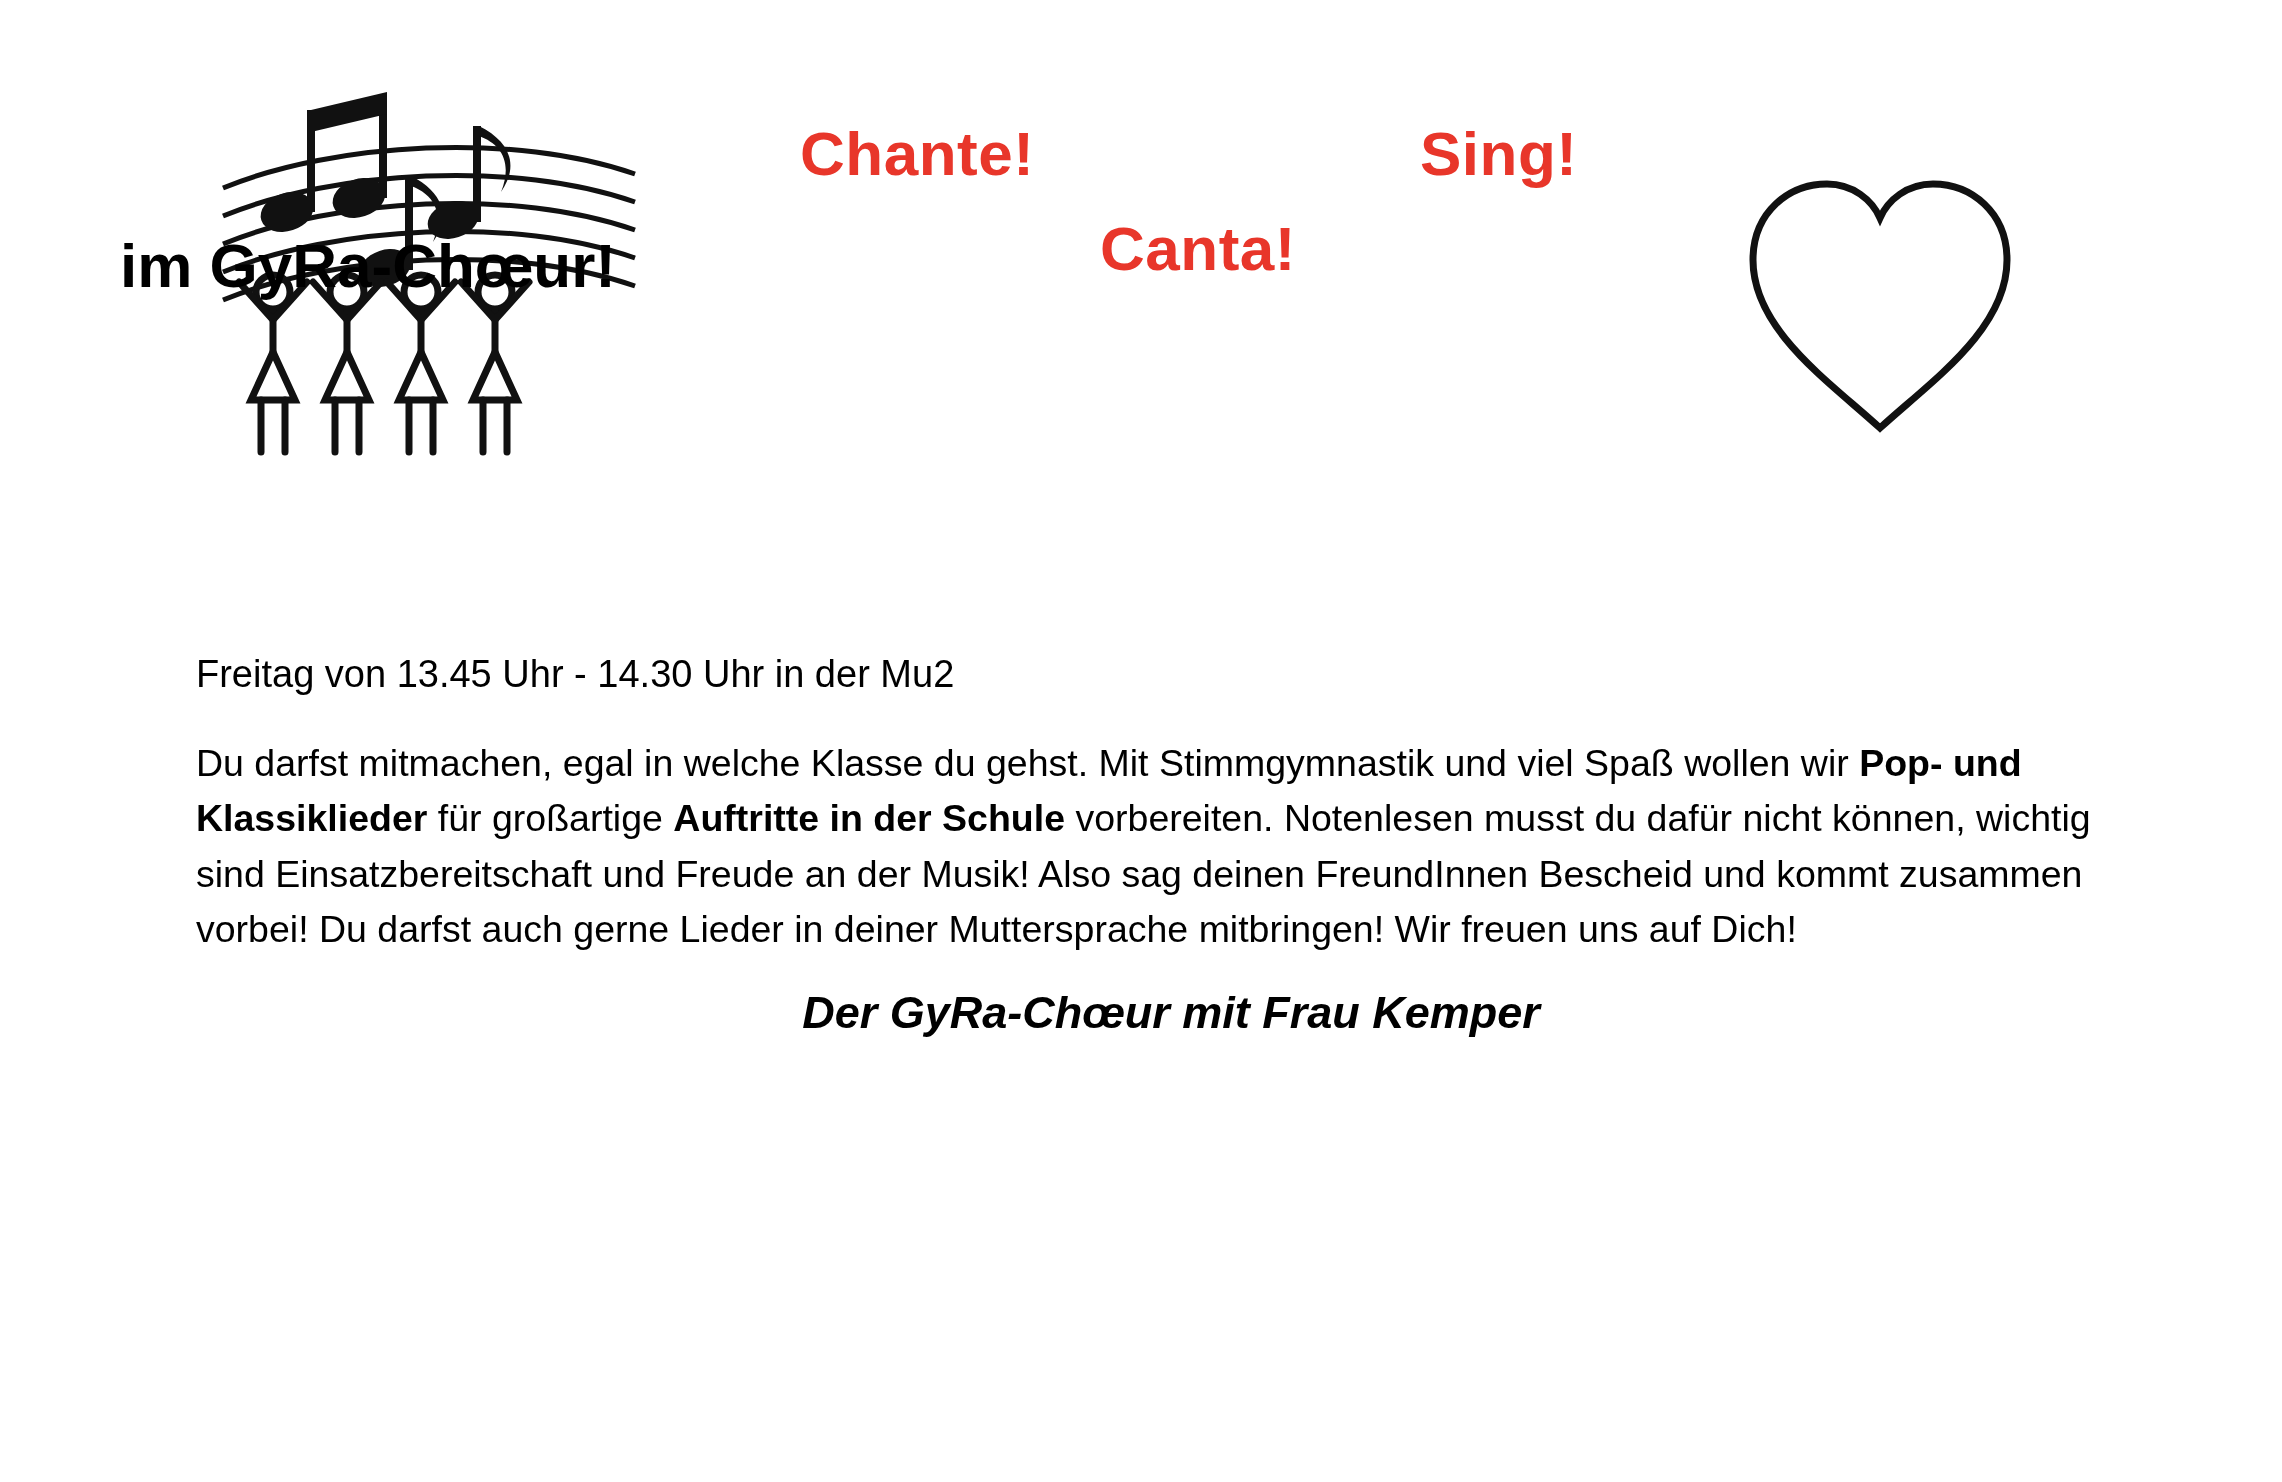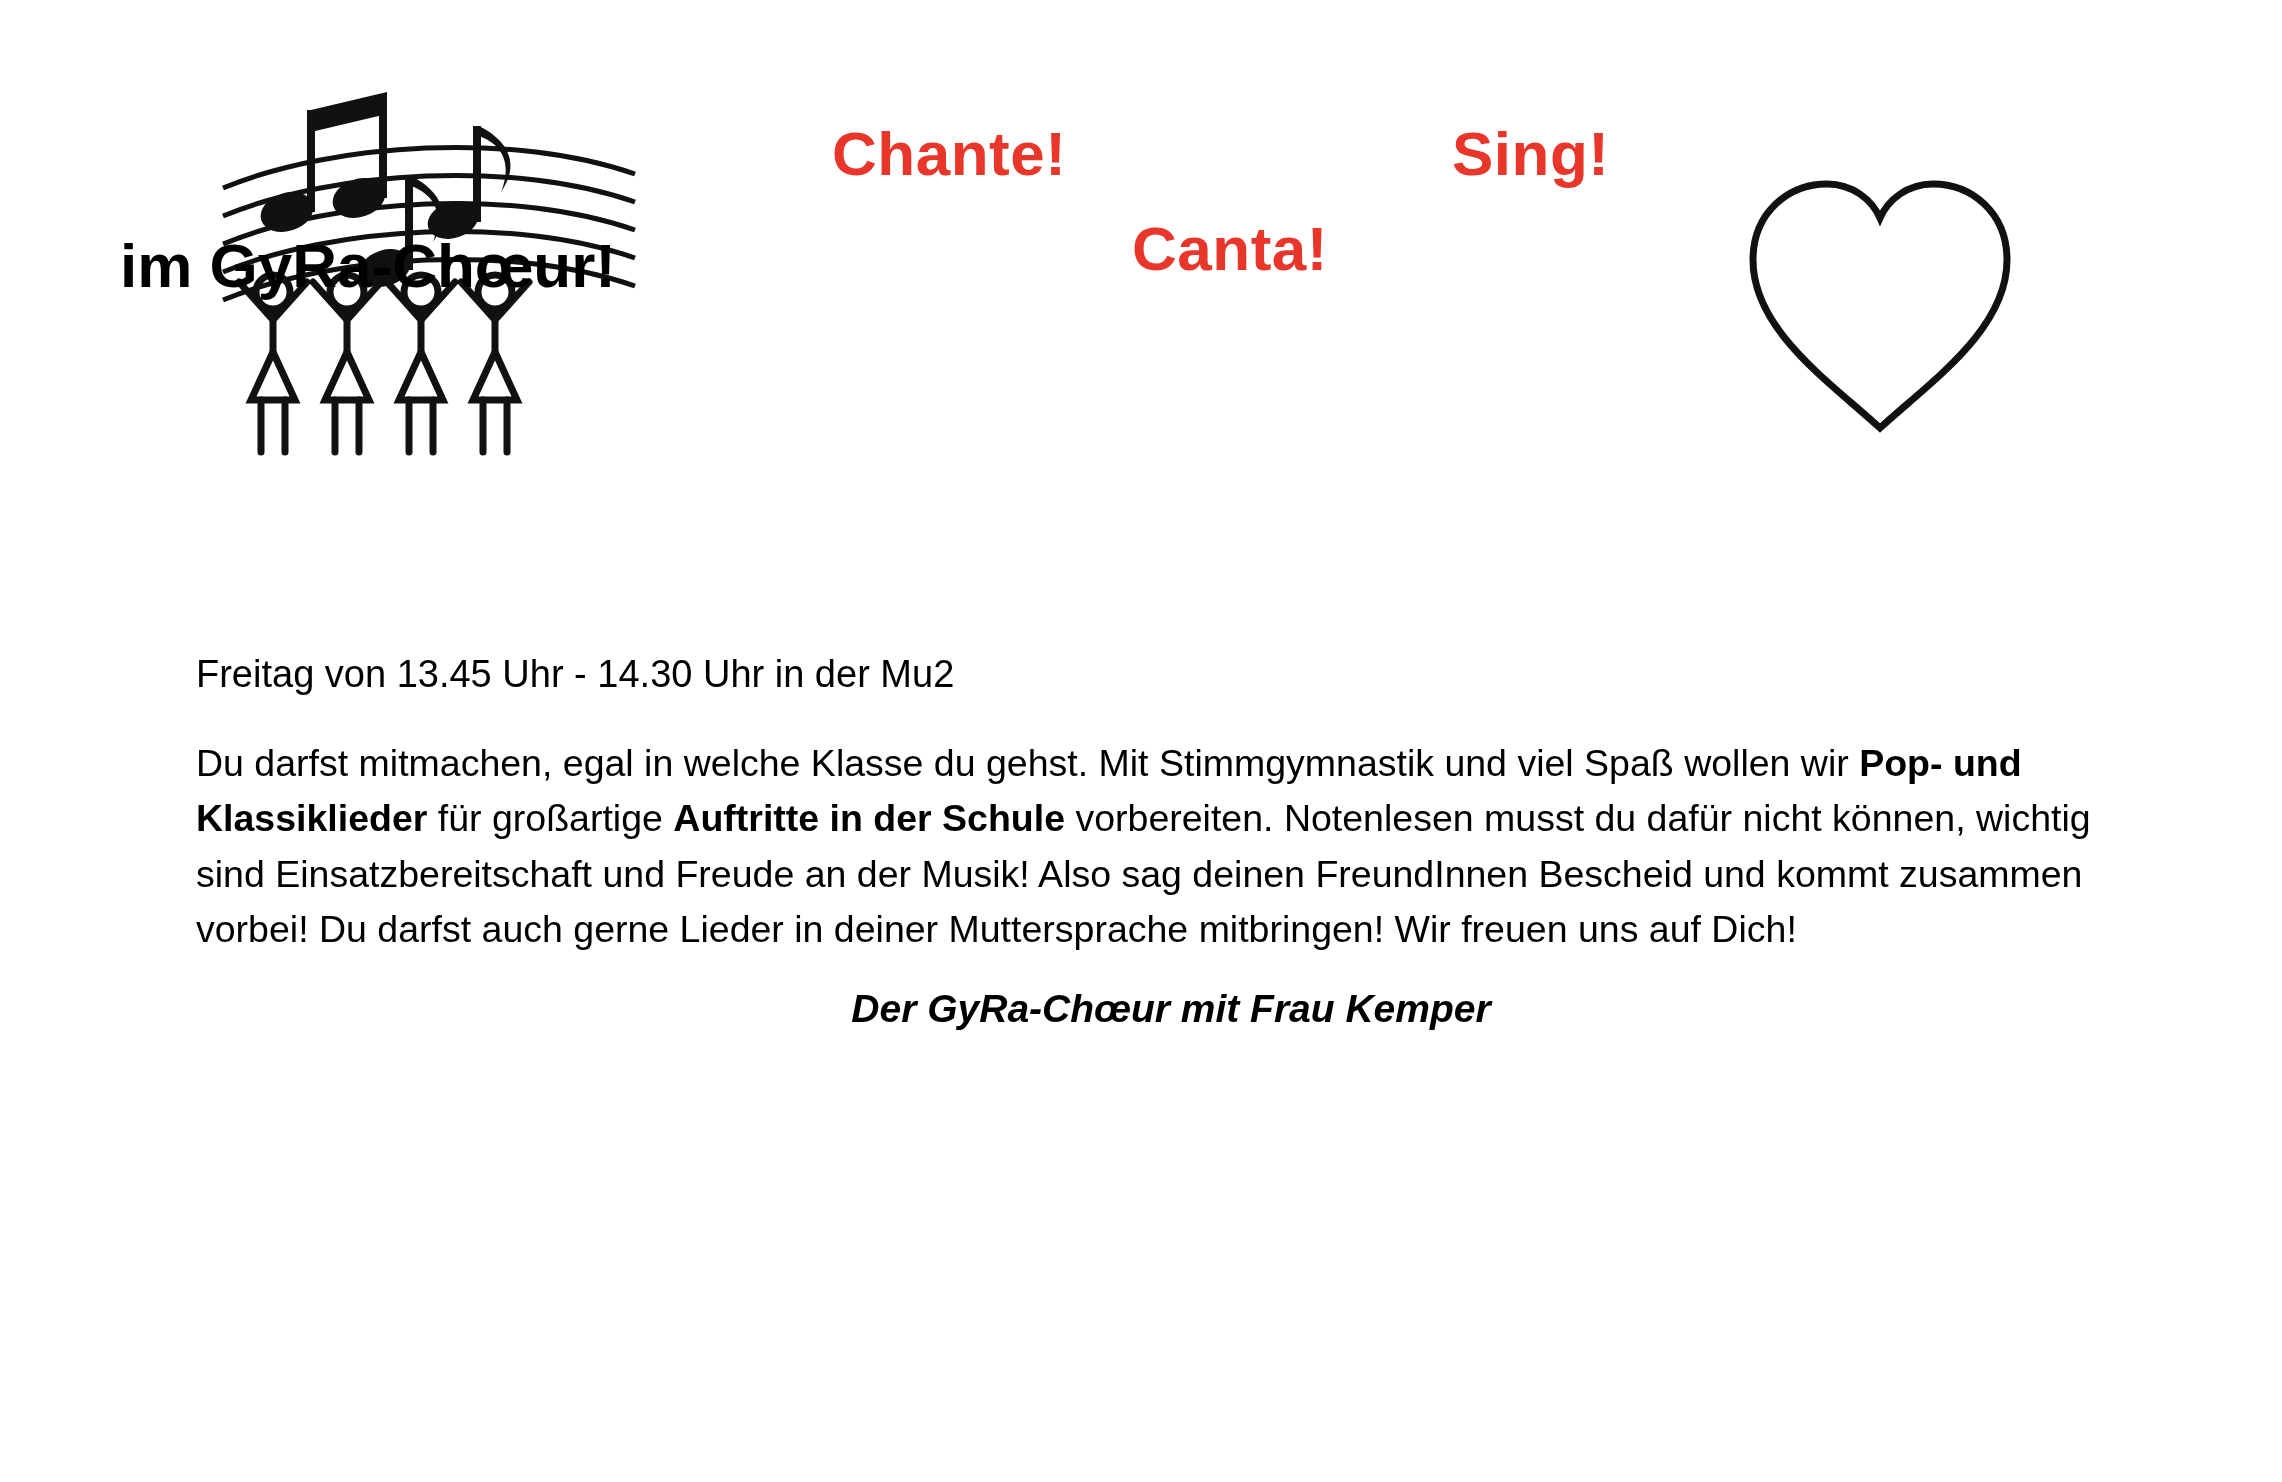--- a/index.html
+++ b/index.html
@@ -40,21 +40,21 @@
   .heart-art {
     position: absolute;
     left: 1735px;
     top: 170px;
     width: 290px;
     height: 270px;
   }
 
   .slogans {
     position: absolute;
-    left: 792px;
+    left: 760px;
     top: 118px;
     width: 900px;
   }
 
   .slogan-row {
     position: relative;
     height: 95px;
   }
 
   .slogan {
@@ -102,21 +102,21 @@
     margin: 0 0 40px 0;
   }
 
   .para-block {
     font-size: 37.5px;
     line-height: 1.47;
     margin: 0 0 30px 0;
   }
 
   .signature {
-    font-size: 39px;
+    font-size: 45px;
     font-weight: bold;
     font-style: italic;
     text-align: center;
     margin: 24px 0 0 0;
     padding-left: 30px;
   }
 
   svg { display: block; }
 </style>
 </head>

